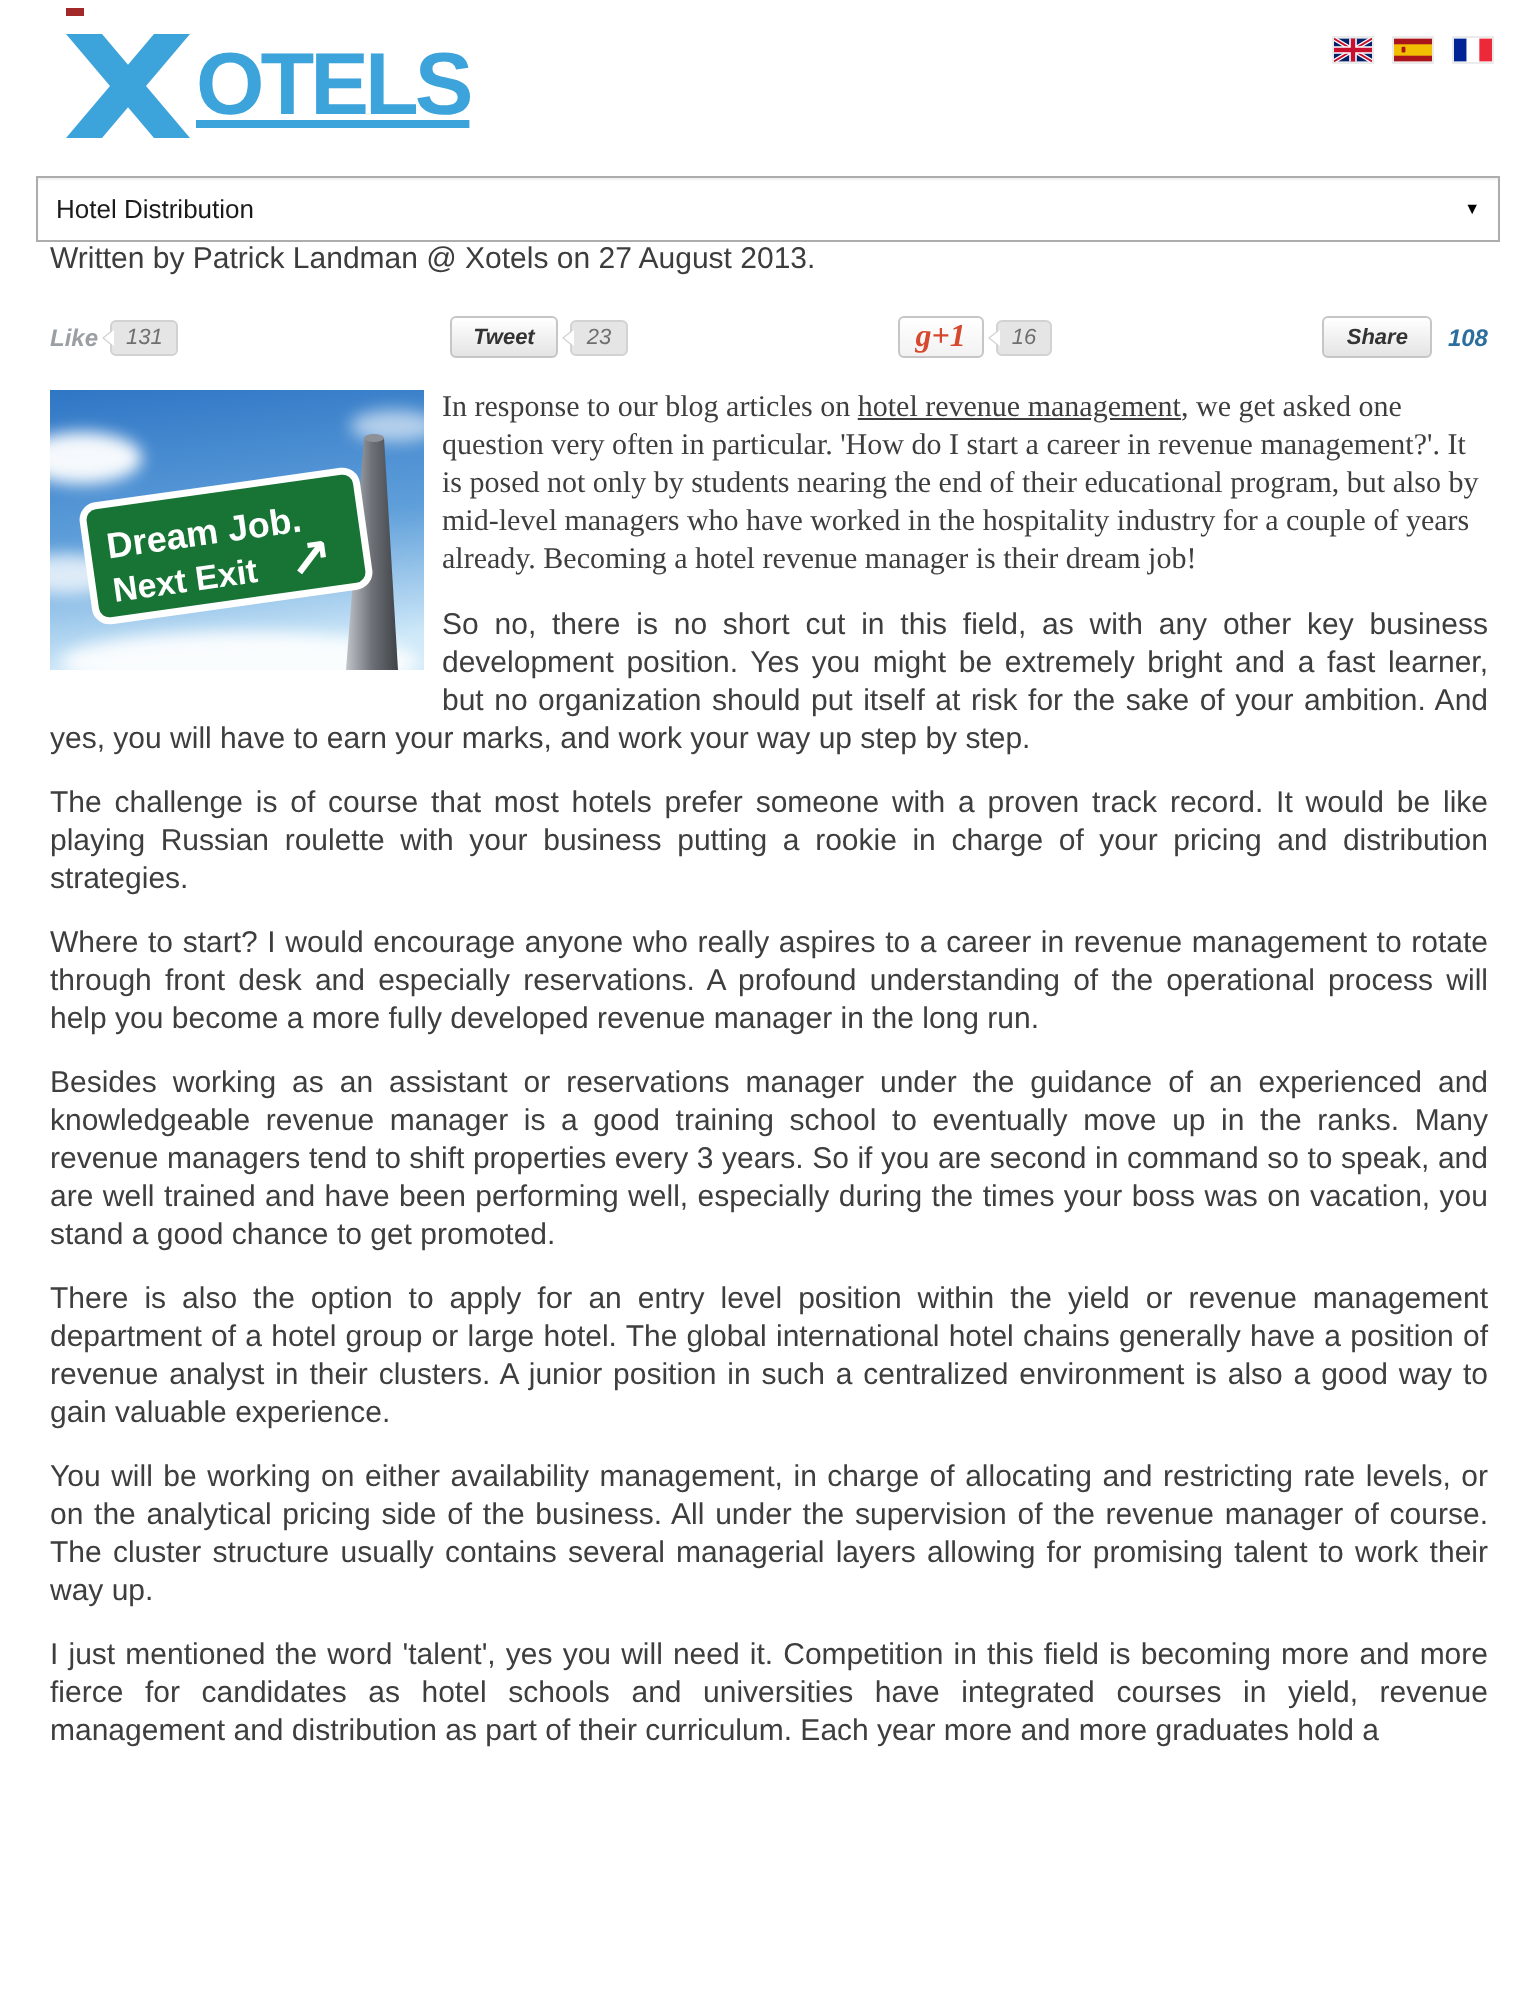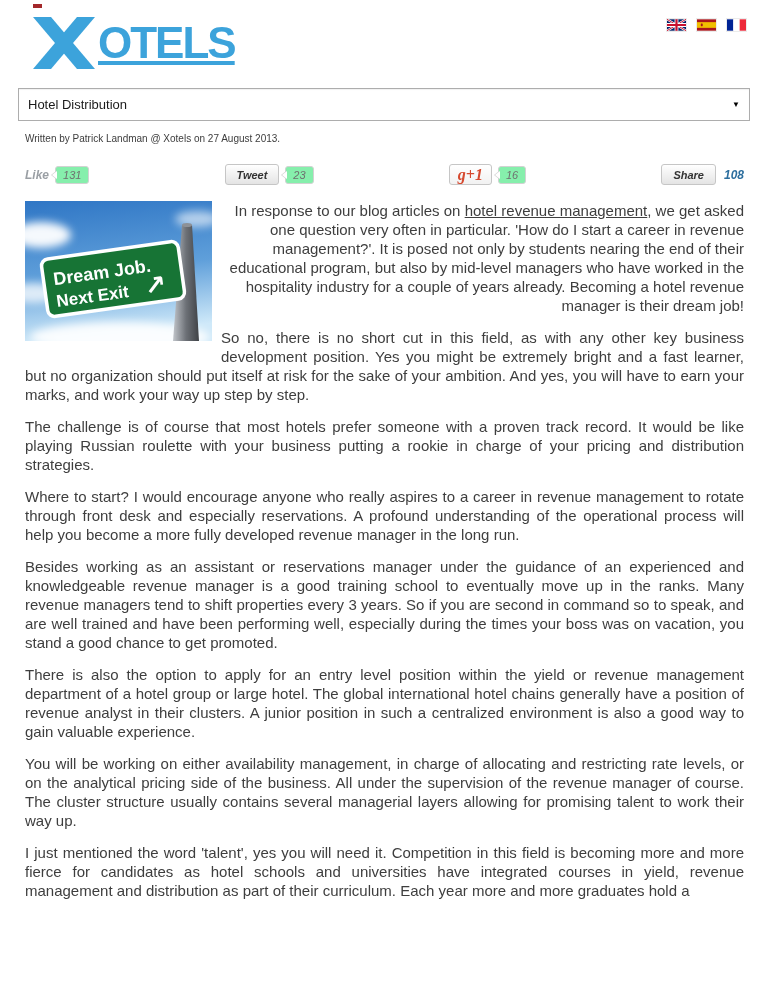--- a/index.html
+++ b/index.html
@@ -20,47 +20,47 @@
   .nav-select { margin:14px 18px 0 18px; height:33px; border:1px solid #adadad;
                 background:#fff; display:flex; align-items:center; justify-content:space-between;
                 padding:0 9px; font-size:13px; color:#1a1a1a; cursor:pointer;
                 box-shadow:inset 0 1px 1px rgba(0,0,0,0.06); }
   .nav-caret { font-size:8px; color:#000; }
 
   
   .main { padding:0 24px 0 25px; }
   .page-title { margin-top:50px; font-size:32px; font-weight:300; color:#3a3a3a;
                 line-height:1.05; letter-spacing:-0.2px; white-space:nowrap; }
-  .byline { font-size:10px; color:#3d3d3d; margin-top:12px; }
+  .byline { font-size:15px; color:#3d3d3d; margin-top:0; }
 
   
   .social { display:flex; justify-content:space-between; align-items:center; gap:13px;
             margin-top:20px; height:21px;font-style:italic; }
   .social-group { display:flex; align-items:center; gap:6px; }
   .like-label { font-size:12px; font-weight:bold; color:#9a9fa4; }
-  .bubble { position:relative; background:#86efac; border:1px solid #d2d2d2; border-radius:3px;
+  .bubble { position:relative; background:#e5e5e5; border:1px solid #d2d2d2; border-radius:3px;
             padding:1px 7px; font-size:11px; color:#6f6f6f; line-height:14px; }
   .bubble::before { content:""; position:absolute; left:-5px; top:50%; margin-top:-4px;
                     border:4px solid transparent; border-right:5px solid #d2d2d2; border-left:0; }
   .bubble::after  { content:""; position:absolute; left:-4px; top:50%; margin-top:-4px;
                     border:4px solid transparent; border-right:5px solid #fff; border-left:0; }
   .btn { display:inline-flex; align-items:center; justify-content:center; height:21px;
          padding:0 11px; font-size:11px; font-weight:bold; color:#333;
          background:linear-gradient(#ffffff,#e4e4e4); border:1px solid #c6c6c6;
          border-radius:3px; cursor:pointer; }
   .btn-gplus { font-family:"Liberation Serif","DejaVu Serif",serif; font-size:16px;
                color:#d6492f; padding:0 8px; background:linear-gradient(#ffffff,#f2f2f2); }
   .share-count { font-size:12px; font-weight:bold; color:#2c6e9e; margin-left:2px; }
 
   
   .article { margin-top:9px; }
   .sign-image { float:left; width:187px; height:140px; margin:0 9px 8px 0; display:block; }
   .article p { font-size:15px; line-height:19px; color:#3e3e3e; text-align:justify;
                margin:0 0 13px 0; }
-  p.intro { text-align:right; margin-top:16px; }
+  p.intro { text-align:left; margin-top:16px;font-family:Liberation Serif, serif; }
   .article a { color:#3e3e3e; text-decoration:underline; cursor:pointer; }
 </style>
 </head>
 <body>
 
 <div class="header">
   <div class="artifact"></div>
 
   <div class="logo">
     <svg class="logo-x" viewBox="0 0 64 62">

